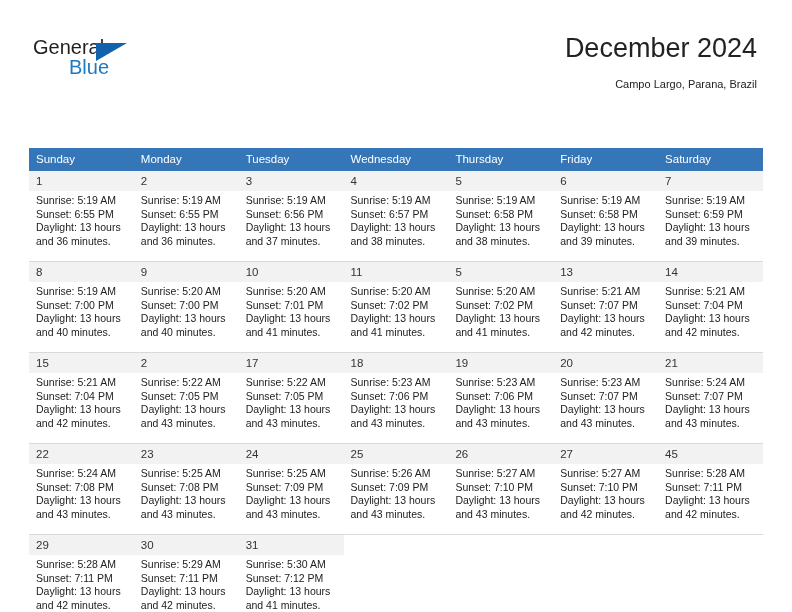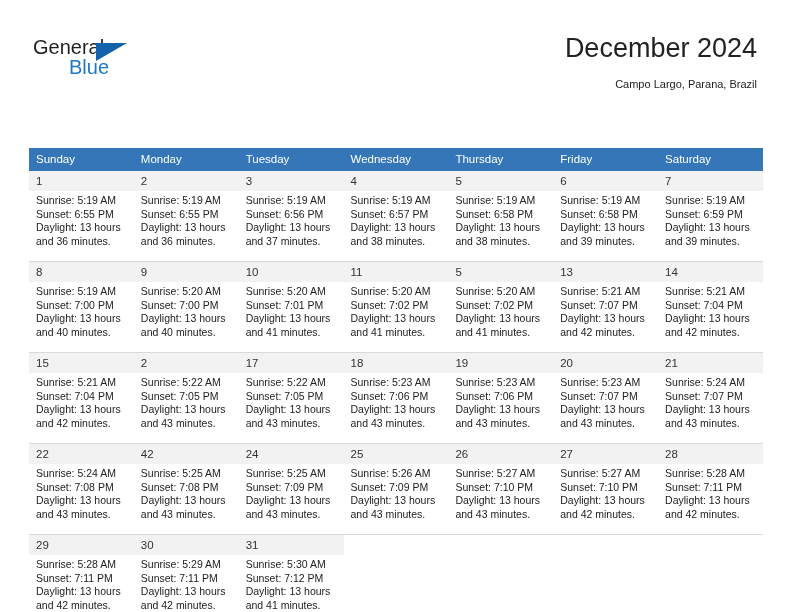--- a/index.html
+++ b/index.html
@@ -370,21 +370,21 @@
         <td>
           <div class="daynum">22</div>
           <div class="lines">
             <div>Sunrise: 5:24 AM</div>
             <div>Sunset: 7:08 PM</div>
             <div>Daylight: 13 hours</div>
             <div>and 43 minutes.</div>
           </div>
         </td>
         <td>
-          <div class="daynum">42</div>
+          <div class="daynum">23</div>
           <div class="lines">
             <div>Sunrise: 5:25 AM</div>
             <div>Sunset: 7:08 PM</div>
             <div>Daylight: 13 hours</div>
             <div>and 43 minutes.</div>
           </div>
         </td>
         <td>
           <div class="daynum">24</div>
           <div class="lines">
@@ -415,21 +415,21 @@
         <td>
           <div class="daynum">27</div>
           <div class="lines">
             <div>Sunrise: 5:27 AM</div>
             <div>Sunset: 7:10 PM</div>
             <div>Daylight: 13 hours</div>
             <div>and 42 minutes.</div>
           </div>
         </td>
         <td>
-          <div class="daynum">28</div>
+          <div class="daynum">45</div>
           <div class="lines">
             <div>Sunrise: 5:28 AM</div>
             <div>Sunset: 7:11 PM</div>
             <div>Daylight: 13 hours</div>
             <div>and 42 minutes.</div>
           </div>
         </td>
       </tr>
 
       <tr class="week last">

